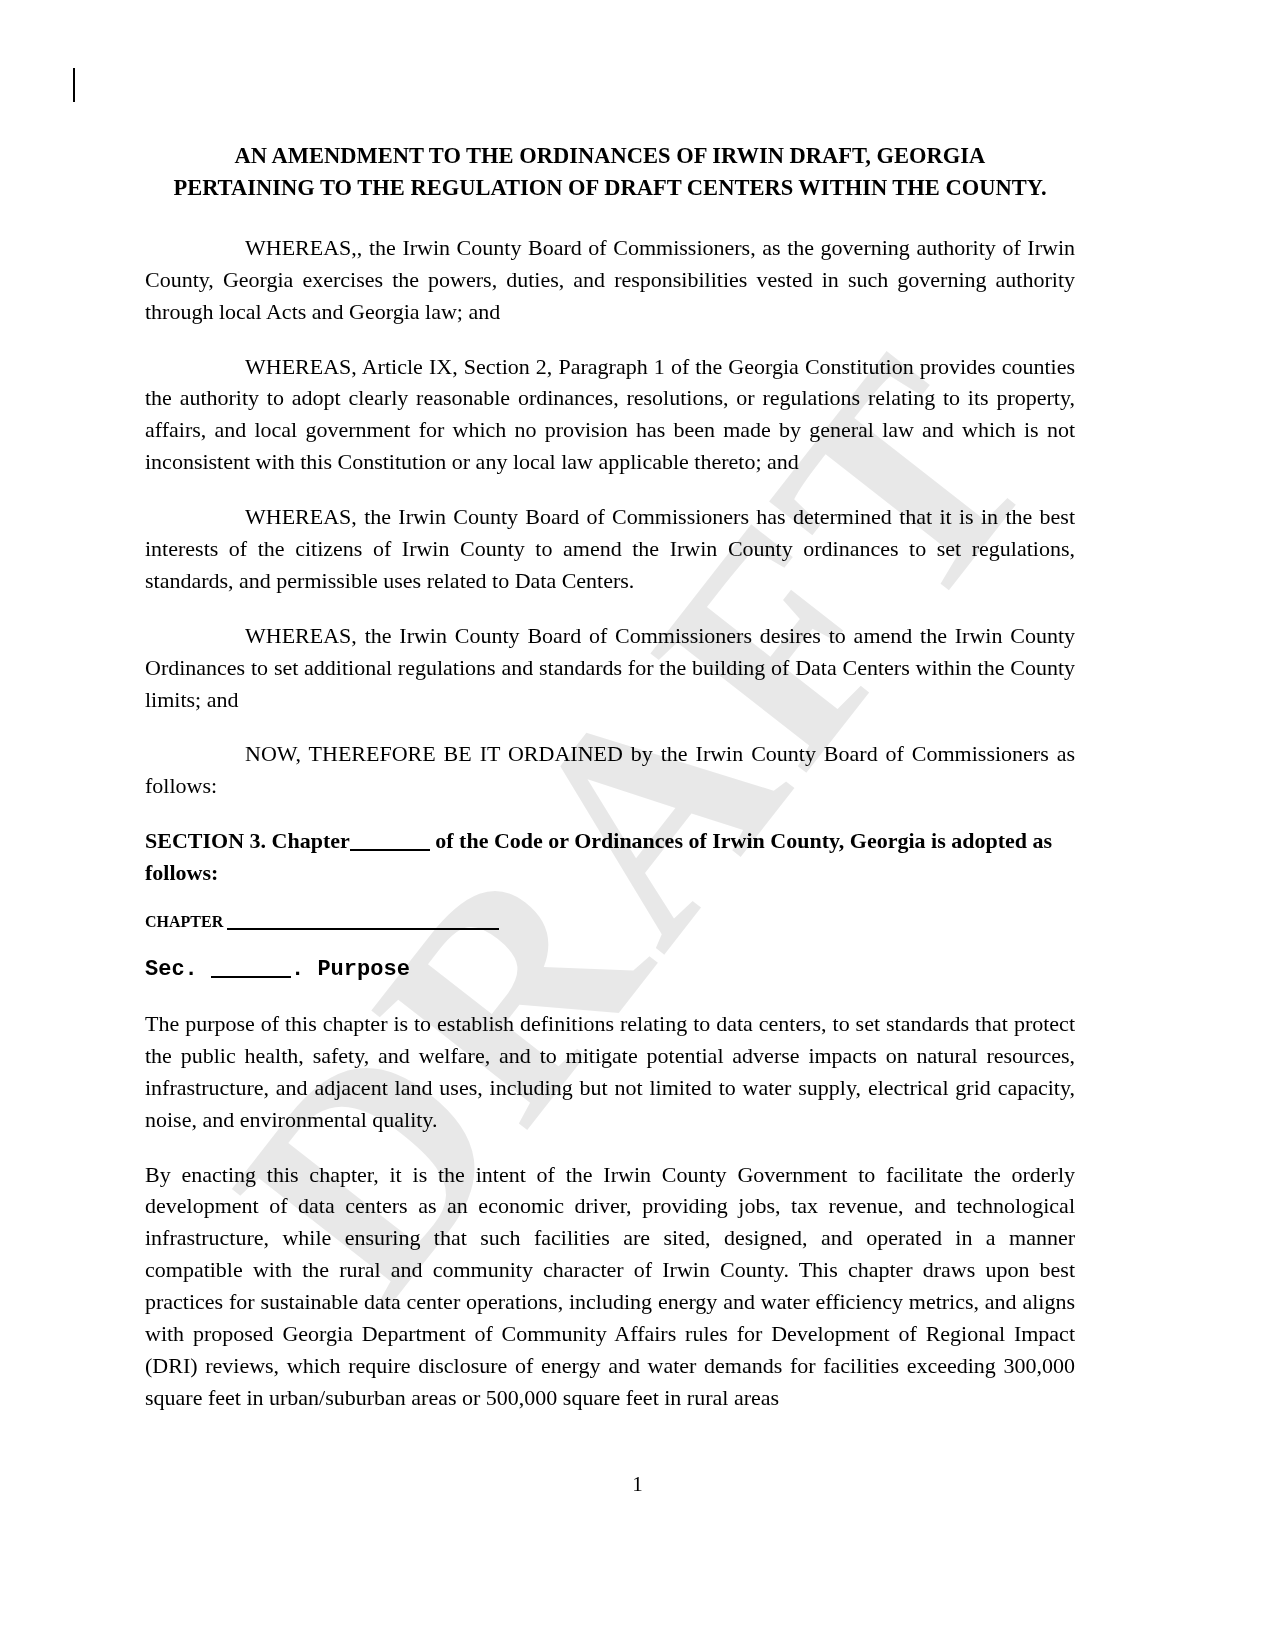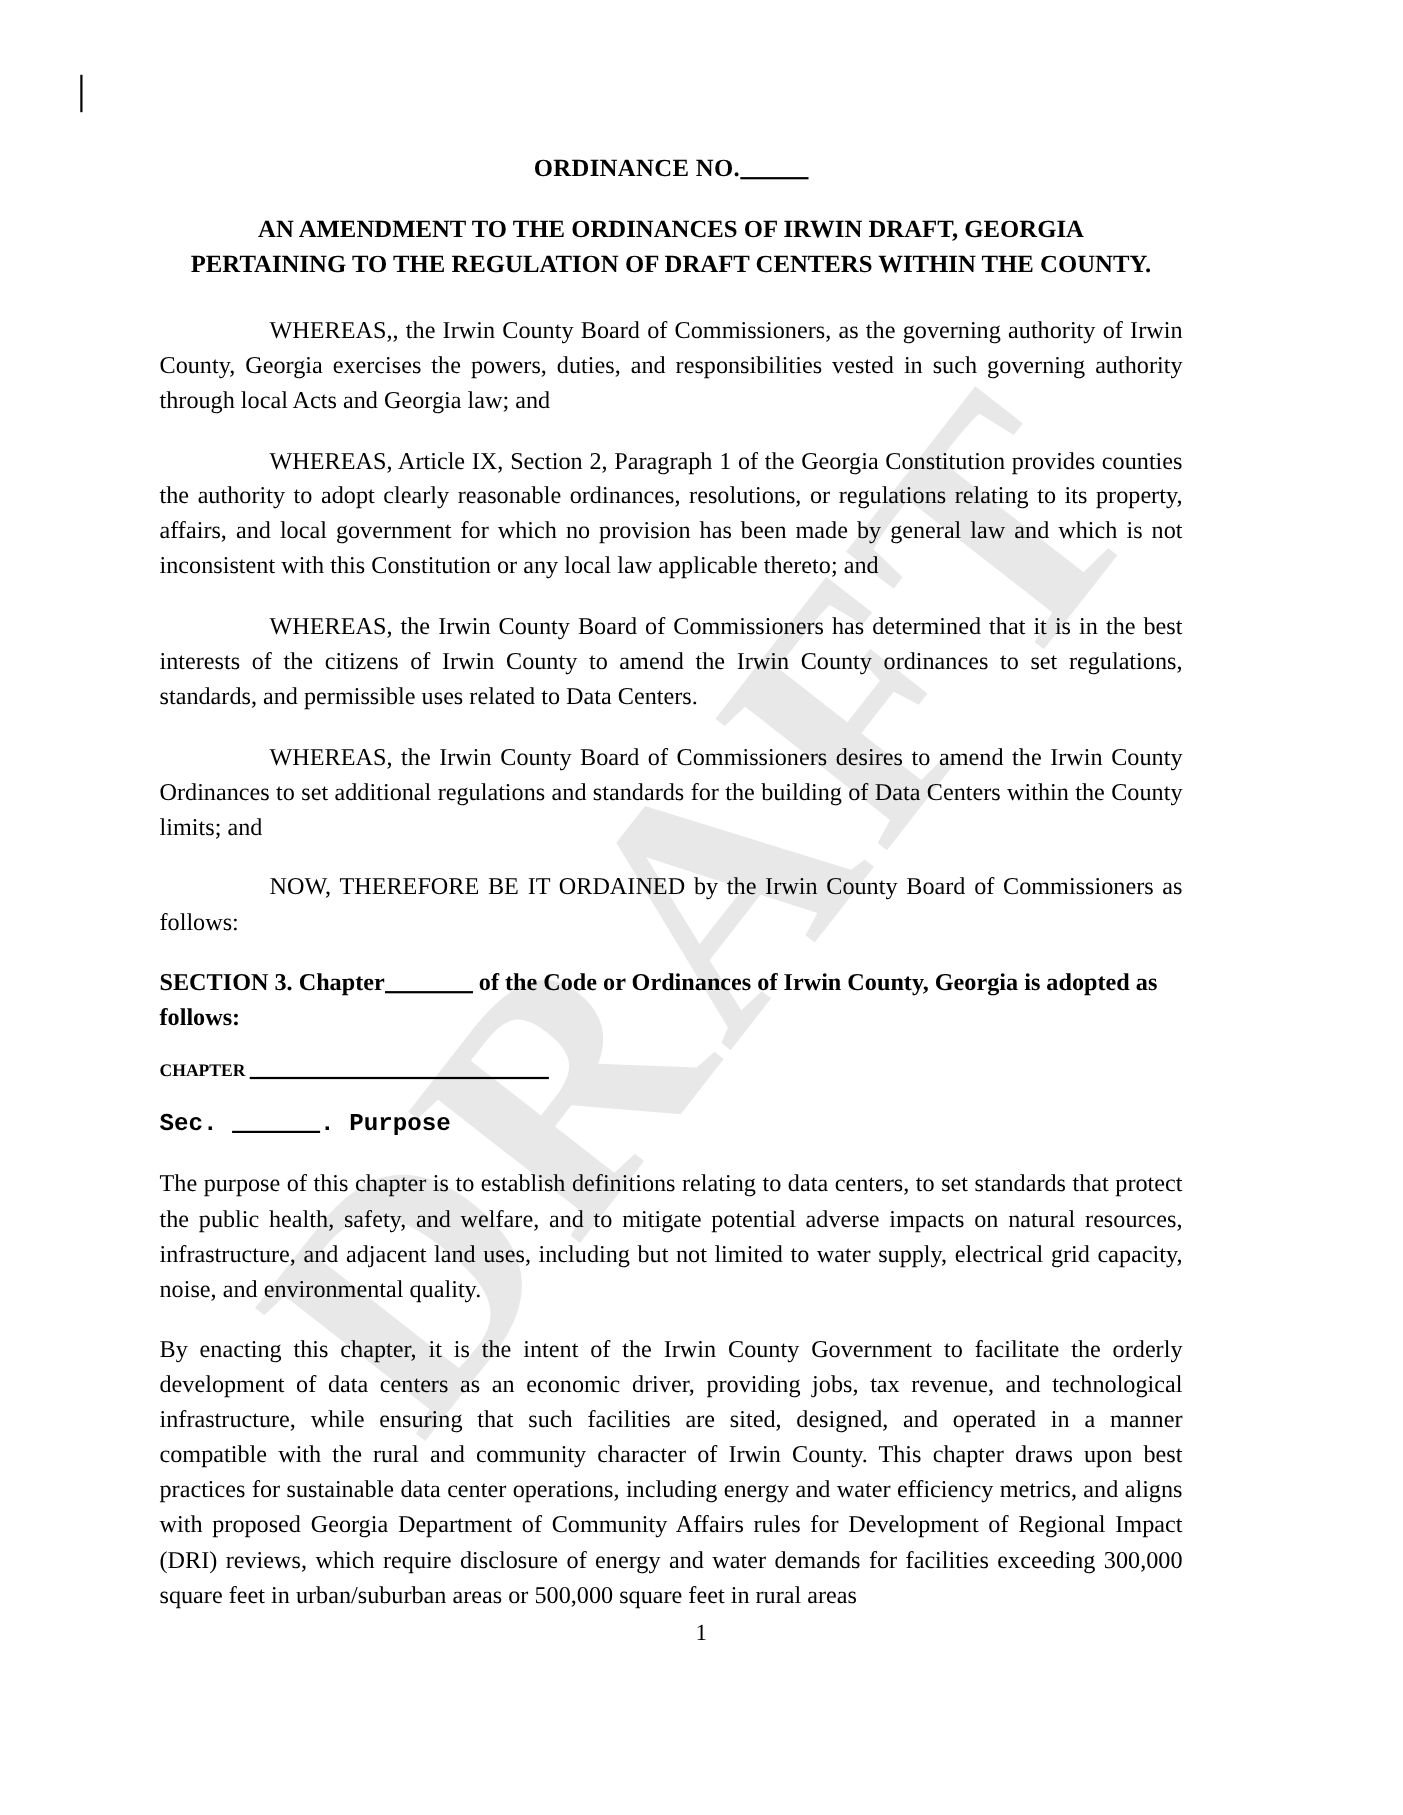--- a/index.html
+++ b/index.html
@@ -142,23 +142,20 @@
 
   <div class="watermark">
     <span>DRAFT</span>
   </div>
 
   <div class="change-bar"></div>
 
   <div class="content">
     <div class="doc-body">
 
-      <div class="ordinance-no">
-        <span>ORDINANCE NO.</span><span class="blank"></span>
-      </div>
 
       <div class="title">
         <span>AN AMENDMENT TO THE ORDINANCES OF IRWIN DRAFT, GEORGIA</span><br>
         <span>PERTAINING TO THE REGULATION OF DRAFT CENTERS WITHIN THE COUNTY.</span>
       </div>
 
       <p class="para indent"><b>WHEREAS,</b><span>, the Irwin County Board of Commissioners, as the governing authority of Irwin County, Georgia exercises the powers, duties, and responsibilities vested in such governing authority through local Acts and Georgia law; and</span></p>
 
       <p class="para indent"><b>WHEREAS</b><span>, Article IX, Section 2, Paragraph 1 of the Georgia Constitution provides counties the authority to adopt clearly reasonable ordinances, resolutions, or regulations relating to its property, affairs, and local government for which no provision has been made by general law and which is not inconsistent with this Constitution or any local law applicable thereto; and</span></p>
 

